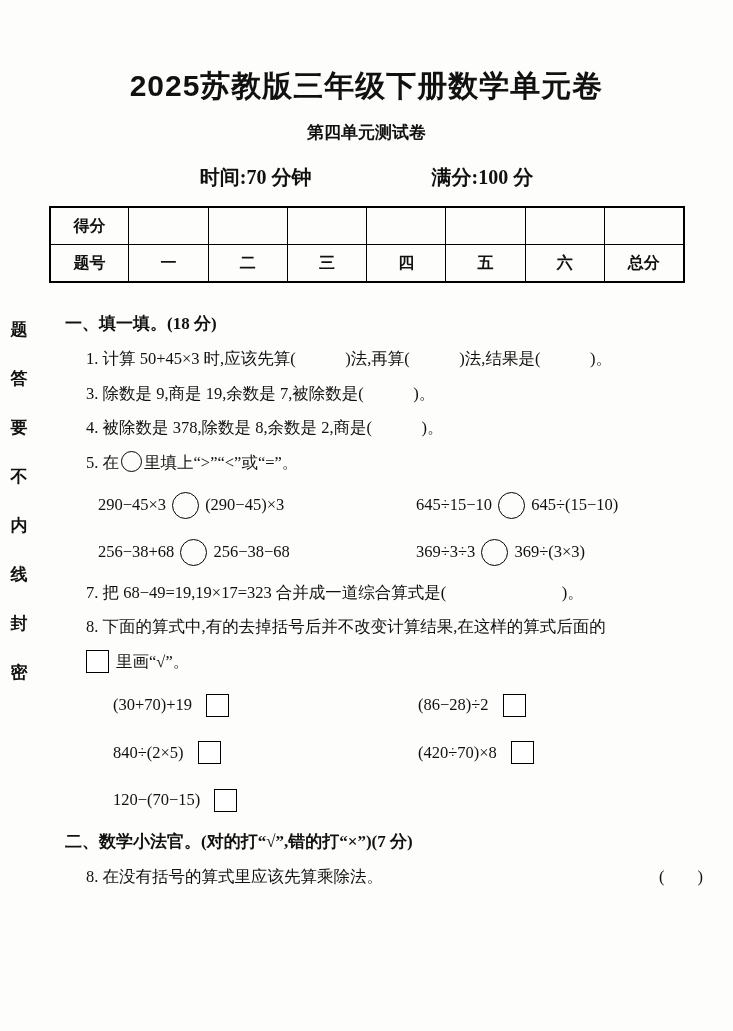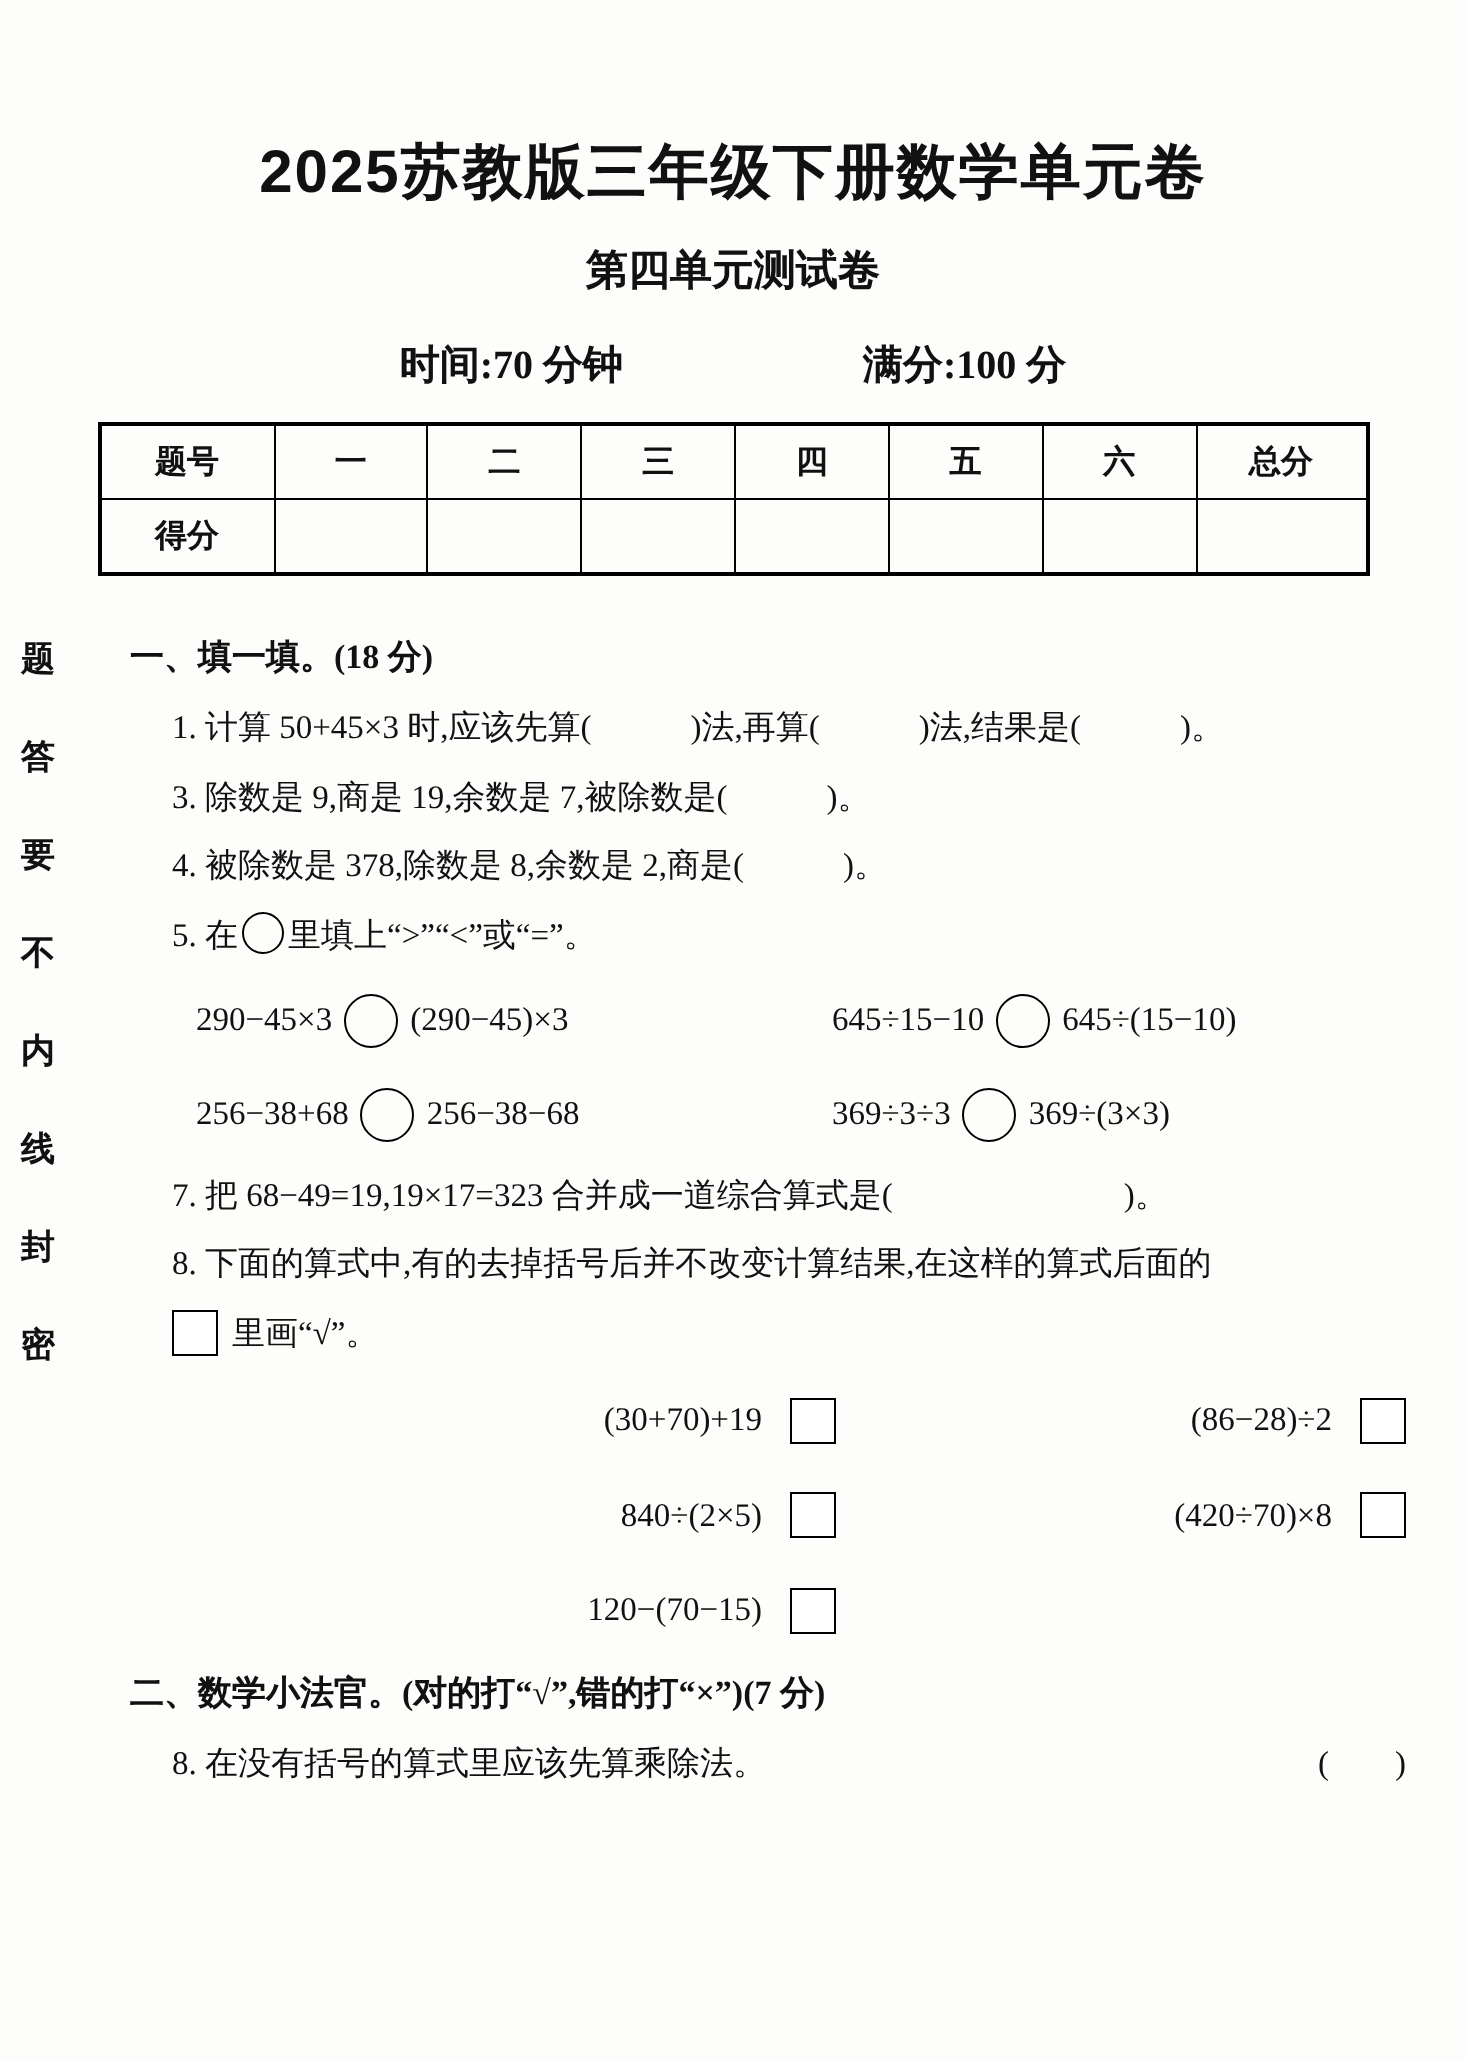--- a/index.html
+++ b/index.html
@@ -15,21 +15,21 @@
     font-size:17px;font-weight:600;
   }
   .title{
     margin:66px 40px 0 40px;text-align:center;
     font-family:"Liberation Sans","DejaVu Sans",sans-serif;
     font-size:30px;font-weight:bold;letter-spacing:1px;
   }
   .subtitle{
     margin:14px 0 0 0;text-align:center;
     font-family:"Liberation Sans","DejaVu Sans",sans-serif;
-    font-size:21px;font-weight:bold;
+    font-size:17px;font-weight:bold;
   }
   .meta{
     margin-top:20px;display:flex;justify-content:center;gap:120px;
     font-size:20px;font-weight:bold;
   }
   table.score-table{
     margin:15px auto 0 auto;width:636px;border-collapse:collapse;
     border:2px solid #000;table-layout:fixed;
   }
   table.score-table td{
@@ -55,21 +55,21 @@
   }
   .q8-line2{display:flex;align-items:center;gap:7px;padding-left:21px;margin:8px 0;white-space:pre-wrap;}
   .ans-box{
     display:inline-block;width:21px;height:21px;border:1.6px solid #000;
     background:#fff;flex:0 0 auto;
   }
   .check-grid{
     display:grid;grid-template-columns:305px auto;row-gap:22px;
     margin:18px 0 16px 48px;
   }
-  .check-item{display:flex;align-items:center;gap:14px;white-space:pre-wrap;justify-content:flex-end;}
+  .check-item{display:flex;align-items:center;gap:14px;white-space:pre-wrap;}
   .judge-line{display:flex;justify-content:space-between;padding-left:21px;margin:9px 0;white-space:pre-wrap;}
 </style>
 </head>
 <body>
 
 <div class="sheet">
 
   <div class="seal">
     <span>题</span>
     <span>答</span>
@@ -85,38 +85,38 @@
   <div class="subtitle">第四单元测试卷</div>
 
   <div class="meta">
     <span>时间:70 分钟</span>
     <span>满分:100 分</span>
   </div>
 
   <table class="score-table">
     <tbody>
         <tr>
+      <td>得分</td>
+      <td></td>
+      <td></td>
+      <td></td>
+      <td></td>
+      <td></td>
+      <td></td>
+      <td></td>
+    </tr>
+    <tr>
       <td class="colA">题号</td>
       <td>一</td>
       <td>二</td>
       <td>三</td>
       <td>四</td>
       <td>五</td>
       <td>六</td>
       <td class="colB">总分</td>
-    </tr>
-    <tr>
-      <td>得分</td>
-      <td></td>
-      <td></td>
-      <td></td>
-      <td></td>
-      <td></td>
-      <td></td>
-      <td></td>
     </tr>
   </tbody>
     </table>
 
   <div class="content">
 
     <div class="sec-heading">一、填一填。(18 分)</div>
 
     <p class="q">1. 计算 50+45×3 时,应该先算(　　　)法,再算(　　　)法,结果是(　　　)。</p>
     <p class="q">3. 除数是 9,商是 19,余数是 7,被除数是(　　　)。</p>

